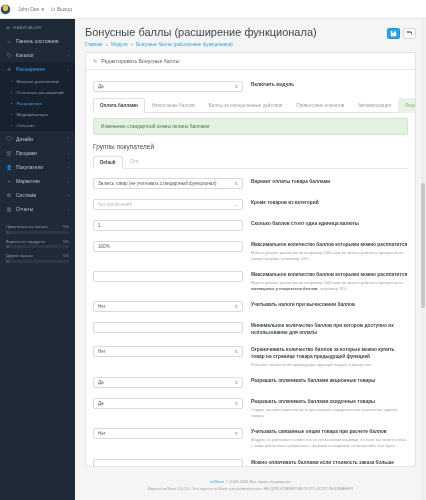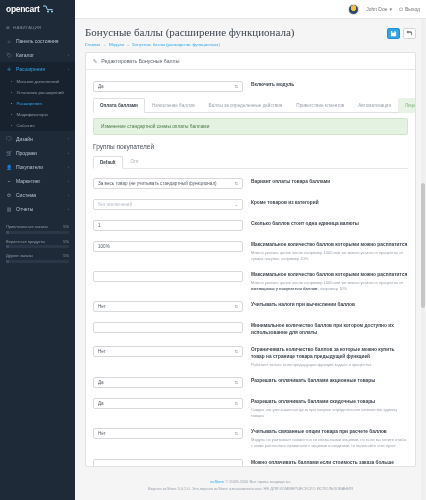--- a/index.html
+++ b/index.html
@@ -74,21 +74,21 @@
     margin-bottom:1.5px;
   }
   .bar { height: 3px; background:#2b3747; border-radius:1px; overflow:hidden; }
   .bar > span { display:block; height:100%; background:#3d4c60; }
 
   
   .main {
     flex: 1 1 auto; background:#f5f5f5; overflow:hidden;
     display:flex; flex-direction:column; position:relative;
   }
-  .page-head { padding: 7px 10px 5px 10px; background:#f5f5f5;font-family:Liberation Serif, serif; }
+  .page-head { padding: 7px 10px 5px 10px; background:#f5f5f5; }
   .page-head-row { display:flex; align-items:flex-start; justify-content:space-between; }
   .page-title { font-size: 11px; color:#3d4550; font-weight:400; }
   .head-btns { display:flex; gap:3px; padding-top:2px; }
   .btn-sq {
     width:13px; height:11px; border-radius:2px; display:flex;
     align-items:center; justify-content:center; font-size:6px; cursor:pointer;
   }
   .btn-save { background:#2fa4e7; color:#fff; border:1px solid #2391d0; }
   .btn-back { background:#fff; color:#6b7580; border:1px solid #d6d6d6; }
   .breadcrumb { margin-top:3px; font-size:4.6px; color:#9aa2ab; display:flex; gap:3px; align-items:center;}
@@ -159,30 +159,20 @@
   .footer {
     text-align:center; font-size:4px; color:#9aa2ab; line-height:1.6;
     padding: 4px 10px 8px 10px;
   }
   .footer a { color:#2fa4e7; text-decoration:none; }
 </style>
 </head>
 <body>
 
 <div class="topbar">
-  <div class="brand">
-    <span class="brand-logo">opencart</span>
-    <span class="brand-cart">
-      <svg width="14" height="8" viewBox="0 0 14 8">
-          <path d="M1 1 h3 l1.4 3.6 h5.2" stroke="#9fd4f0" stroke-width="1" fill="none"></path>
-          <circle cx="6" cy="6.4" r="1" fill="#9fd4f0"></circle>
-          <circle cx="10" cy="6.4" r="1" fill="#9fd4f0"></circle>
-        </svg>
-    </span>
-  </div>
   <div class="topbar-right">
     <span class="avatar"></span>
     <span class="user-name">
       <span>John Doe</span>
       <span>▾</span>
     </span>
     <span class="logout">
       <span>⏻</span>
       <span>Выход</span>
     </span>

